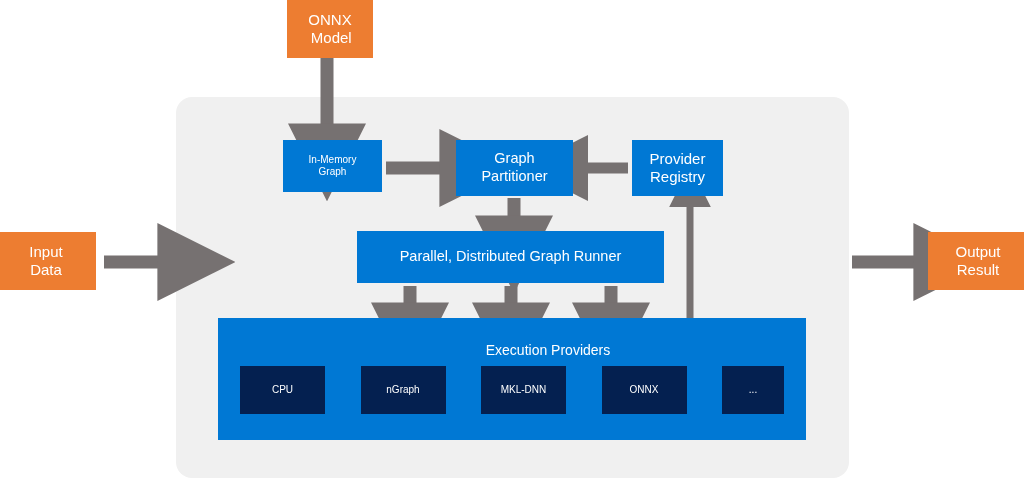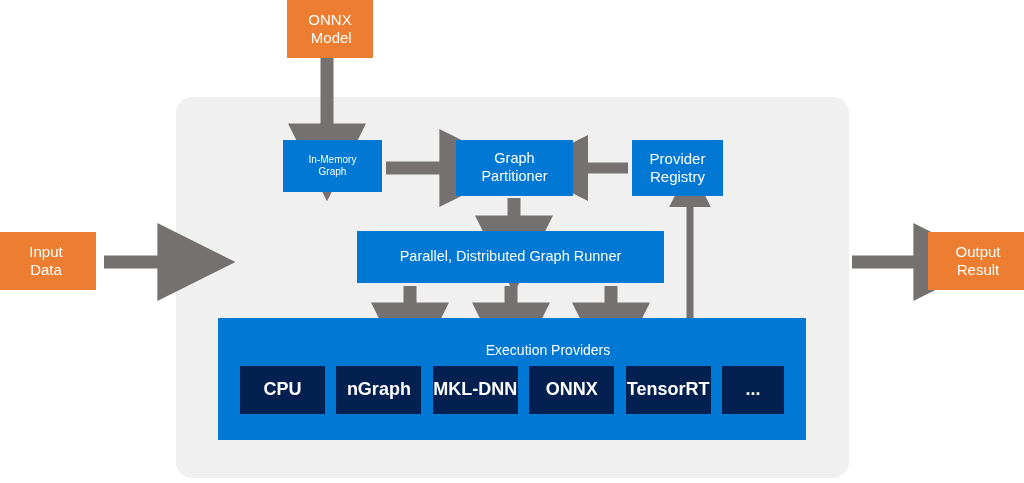--- a/index.html
+++ b/index.html
@@ -67,28 +67,27 @@
     top: 48px;
     width: 544px;
     height: 48px;
     display: flex;
     justify-content: space-between;
     align-items: stretch;
   }
   .ep-item {
     background: #042050;
     color: #ffffff;
-    font-size: 18px;
+    font-size: 10px;
     display: flex;
     align-items: center;
     justify-content: center;
     width: 85px;
     height: 48px;
     box-sizing: border-box;
-    font-weight: bold;
   }
   .ep-item.narrow { width: 62px; }
 
   .arrow { position: absolute; }
 
   
   #gray-panel { left: 176px; top: 97px; width: 673px; height: 381px; }
 </style>
 </head>
 <body>
@@ -150,16 +149,16 @@
   <div class="box blue" id="graph-partitioner">Graph
 Partitioner</div>
 
   <div class="box blue" id="provider-registry">Provider
 Registry</div>
 
   <div class="box blue" id="graph-runner">Parallel, Distributed Graph Runner</div>
 
   <div class="box blue" id="execution-providers">
     <div class="ep-title">Execution Providers</div>
-    <div class="ep-list" id="ep-list"><div class="ep-item">CPU</div><div class="ep-item">nGraph</div><div class="ep-item">MKL-DNN</div><div class="ep-item">ONNX</div><div class="ep-item">TensorRT</div><div class="ep-item narrow">...</div></div>
+    <div class="ep-list" id="ep-list"><div class="ep-item">CPU</div><div class="ep-item">nGraph</div><div class="ep-item">MKL-DNN</div><div class="ep-item">ONNX</div><div class="ep-item narrow">...</div></div>
   </div>
 
 </div>
 
 </body></html>

